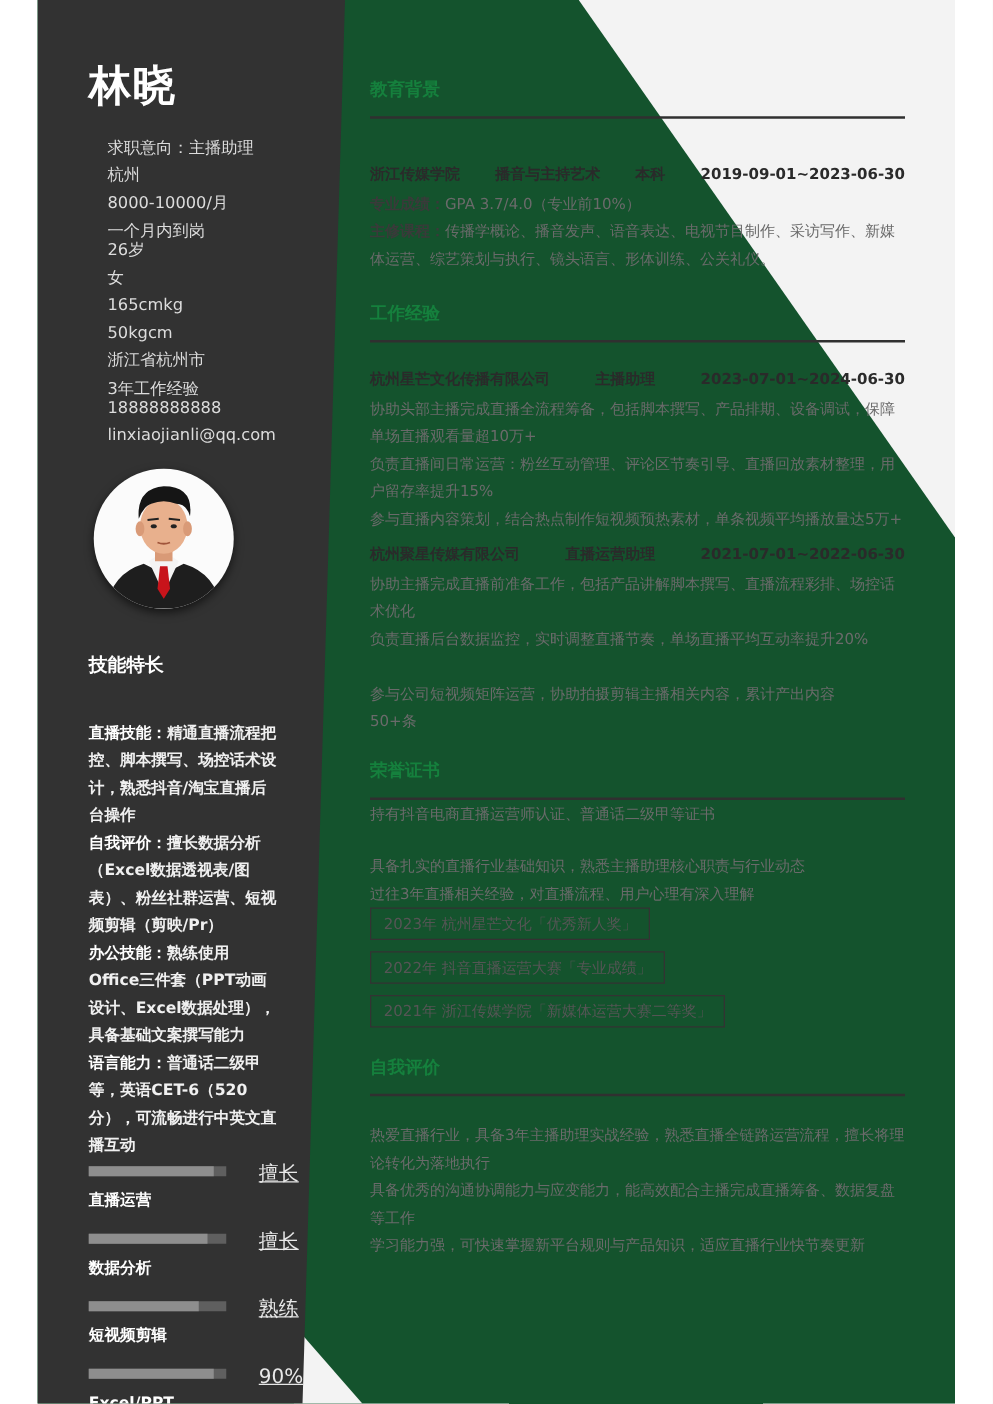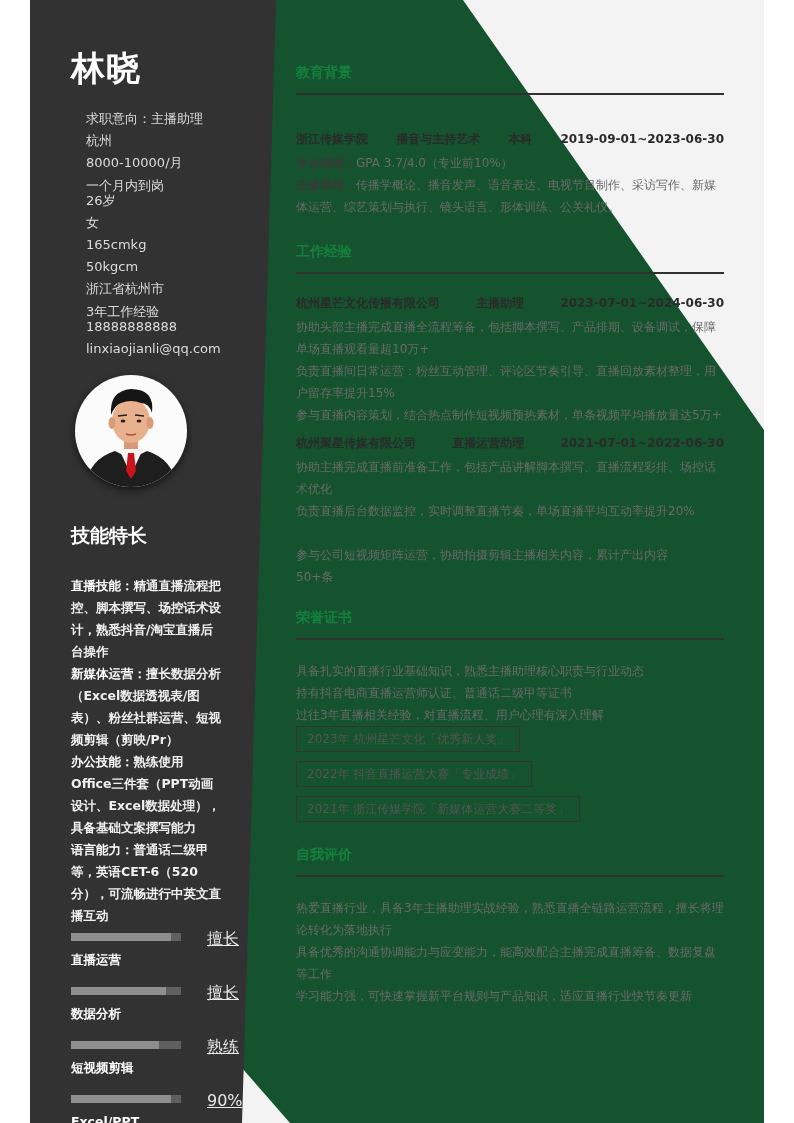--- a/index.html
+++ b/index.html
@@ -34,21 +34,21 @@
   .info { position: absolute; left: 56px; top: 108px; width: 170px; color: #dcdcdc; font-size: 13px; }
   .info div { line-height: 22px; white-space: nowrap; }
   .info .tight { line-height: 15px; }
 
   .avatar {
     position: absolute; left: 45px; top: 375px; width: 112px; height: 112px; border-radius: 50%;
     background: #fbfbfb; overflow: hidden;
     box-shadow: 0 3px 8px rgba(0,0,0,0.6);
   }
   .skills-title {
-    position: absolute; left: 41px; top: 523px; font-size: 19px; font-weight: bold; color: #ffffff;
+    position: absolute; left: 41px; top: 523px; font-size: 15px; font-weight: bold; color: #ffffff;
   }
   .skills-desc {
     position: absolute; left: 41px; top: 575px; width: 150px; font-size: 12.5px; color: #f0f0f0;
     line-height: 22px; font-weight: bold;
   }
   .skills-desc .lbl { font-weight: bold; color: #ffffff; }
   .bars { position: absolute; left: 41px; top: 929px; width: 180px; }
   .bar-row { position: relative; height: 18px; }
   .bar-track { position: absolute; left: 0; top: 4px; width: 110px; height: 8px; background: #5f5f5f; }
   .bar-fill { position: absolute; left: 0; top: 0; height: 8px; background: #8e8e8e; }
@@ -119,21 +119,21 @@
       <path d="M60 40 L69 41" stroke="#222" stroke-width="1.6"></path>
 
       <path d="M51 59 Q56 61 61 59" stroke="#a0553b" stroke-width="1.4" fill="none"></path>
     </svg>
   </div>
 
   <div class="skills-title">技能特长</div>
 
   <div class="skills-desc">
     <div><span class="lbl">直播技能：</span><span>精通直播流程把控、脚本撰写、场控话术设计，熟悉抖音/淘宝直播后台操作</span></div>
-    <div><span class="lbl">新媒体运营：</span><span>擅长数据分析（Excel数据透视表/图表）、粉丝社群运营、短视频剪辑（剪映/Pr）</span></div>
+    <div><span class="lbl">自我评价：</span><span>擅长数据分析（Excel数据透视表/图表）、粉丝社群运营、短视频剪辑（剪映/Pr）</span></div>
     <div><span class="lbl">办公技能：</span><span>熟练使用Office三件套（PPT动画设计、Excel数据处理），具备基础文案撰写能力</span></div>
     <div><span class="lbl">语言能力：</span><span>普通话二级甲等，英语CET-6（520分），可流畅进行中英文直播互动</span></div>
   </div>
 
   <div class="bars">
     <div class="bar-row">
       <div class="bar-track">
           <div class="bar-fill" style="width:100px"></div>
         </div>
       <span class="bar-level">擅长</span>
@@ -197,22 +197,22 @@
     </div>
     <div class="txt" style="margin-top:3px">协助主播完成直播前准备工作，包括产品讲解脚本撰写、直播流程彩排、场控话术优化</div>
     <div class="txt">负责直播后台数据监控，实时调整直播节奏，单场直播平均互动率提升20%</div>
     <div class="txt" style="height:22px"></div>
     <div class="txt" style="width:400px">参与公司短视频矩阵运营，协助拍摄剪辑主播相关内容，累计产出内容50+条</div>
   </section>
 
   <section style="margin-top:17px">
     <div class="sec-title">荣誉证书</div>
     <div class="sec-rule"></div>
+    <div class="txt">持有抖音电商直播运营师认证、普通话二级甲等证书</div>
     <div class="txt" style="margin-top:20px">具备扎实的直播行业基础知识，熟悉主播助理核心职责与行业动态</div>
-    <div class="txt">持有抖音电商直播运营师认证、普通话二级甲等证书</div>
     <div class="txt">过往3年直播相关经验，对直播流程、用户心理有深入理解</div>
     <div><span class="award" style="margin-top:0">2023年 杭州星芒文化「优秀新人奖」</span></div>
     <div><span class="award" style="margin-top:9px">2022年 抖音直播运营大赛「专业成绩」</span></div>
     <div><span class="award" style="margin-top:9px">2021年 浙江传媒学院「新媒体运营大赛二等奖」</span></div>
   </section>
 
   <section style="margin-top:20px">
     <div class="sec-title">自我评价</div>
     <div class="sec-rule"></div>
     <div class="txt" style="margin-top:20px">热爱直播行业，具备3年主播助理实战经验，熟悉直播全链路运营流程，擅长将理论转化为落地执行</div>

